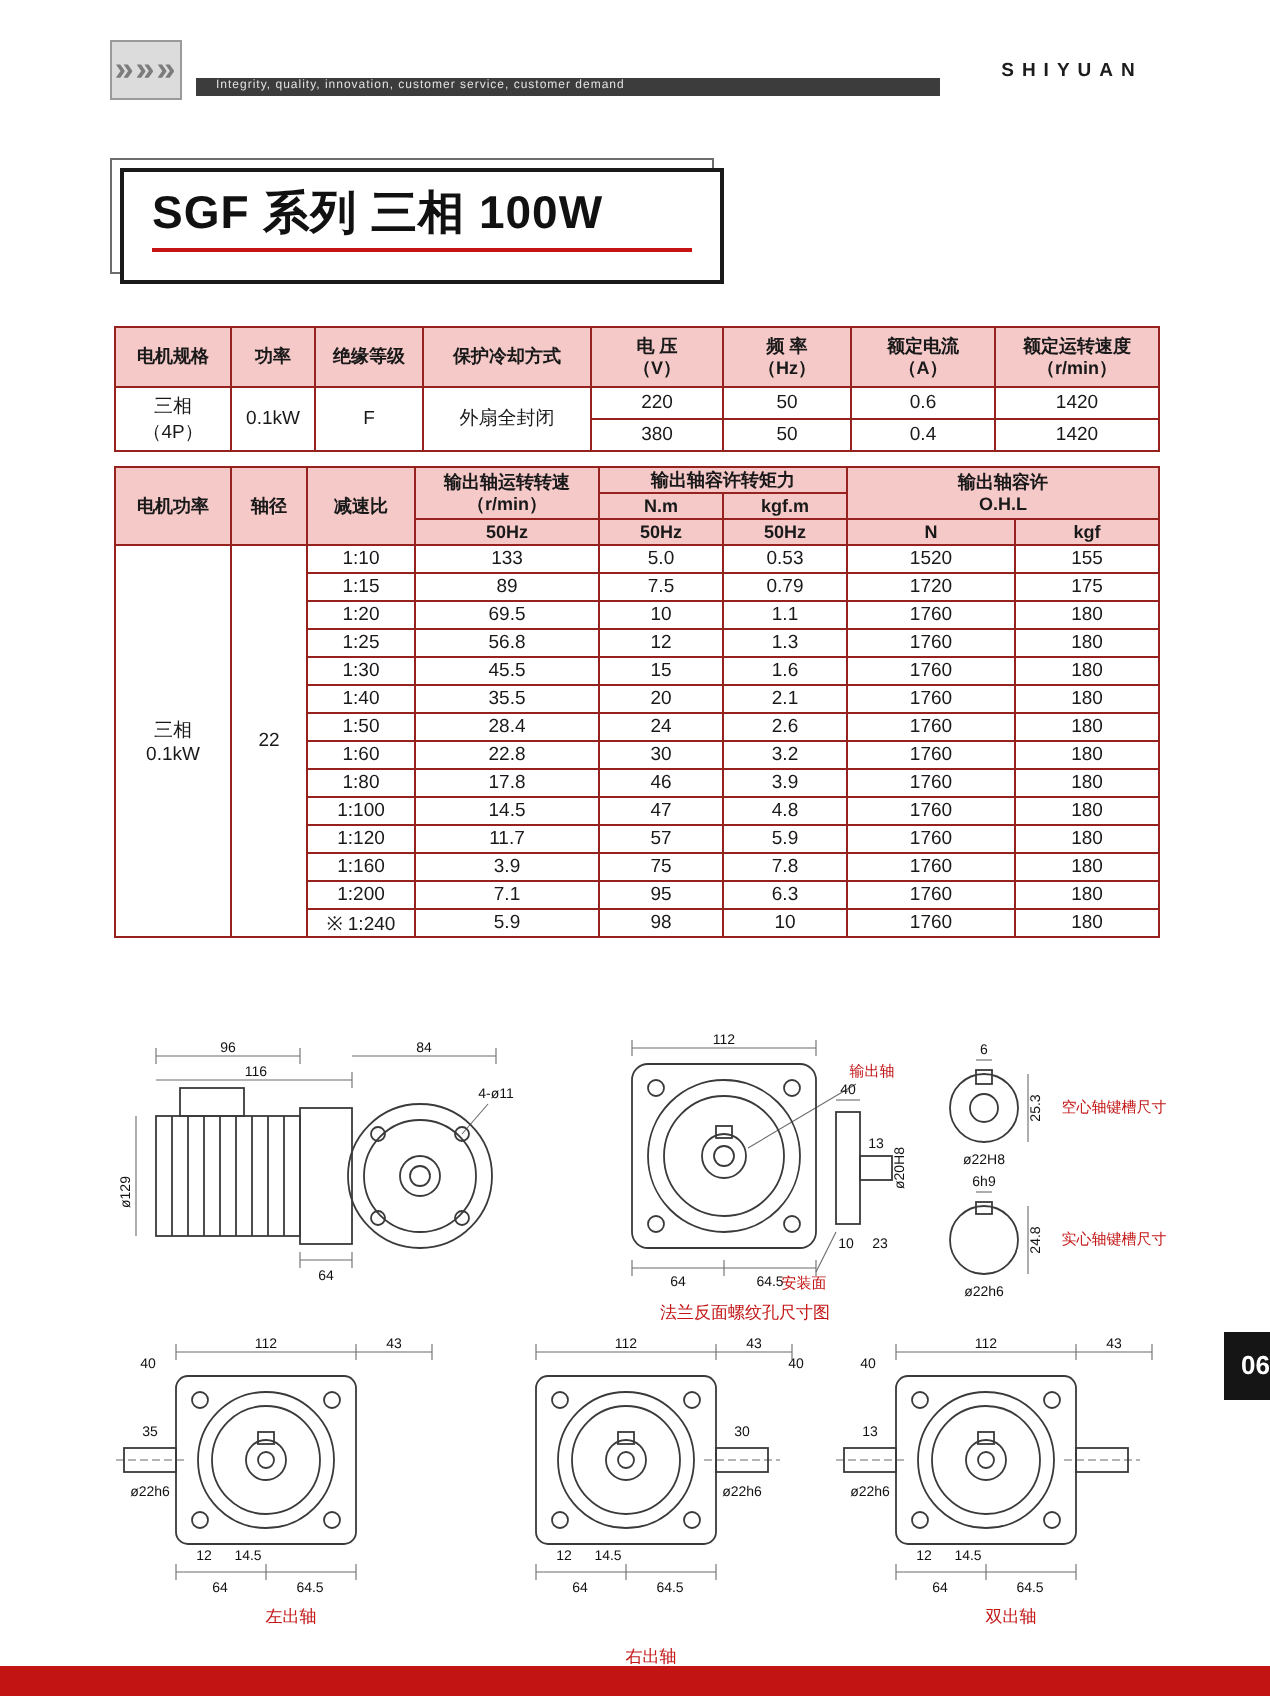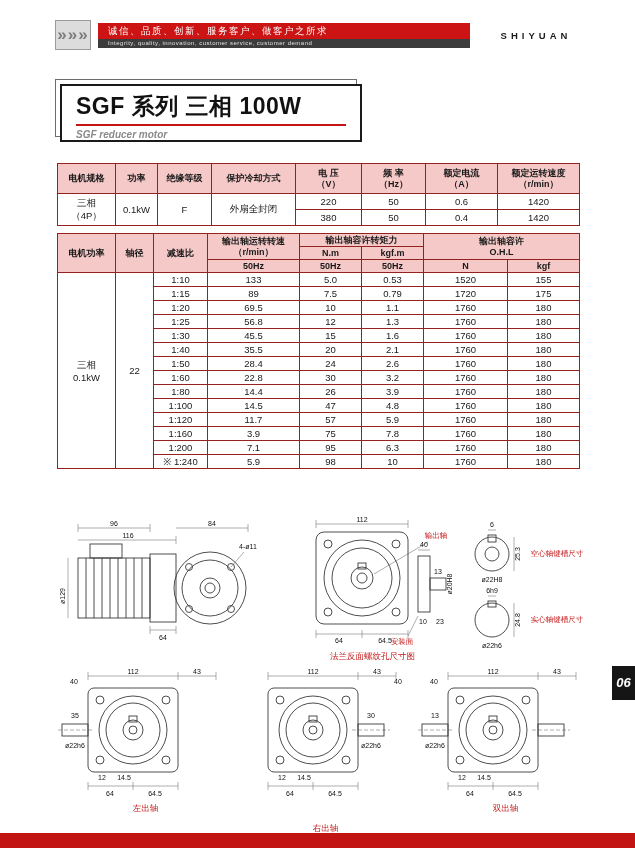--- a/index.html
+++ b/index.html
@@ -71,45 +71,43 @@
   .dim   { font-size:7px; fill:#111; text-anchor:middle; }
   .redtx { font-size:7.5px; fill:#c31616; text-anchor:middle; }
   .draw-caption {
     position:absolute; color:#c31616; font-size:8.5px; text-align:center; line-height:12px;
   }
 
   
   .page-tab {
     position:absolute; right:0; top:666px; width:23px; height:34px;
     background:#151515; color:#fff; font-size:13px; font-weight:bold;
-    text-align:center; line-height:34px;font-style:italic;
+    text-align:right; line-height:34px;
   }
   .bottom-bar { position:absolute; left:0; bottom:0; width:635px; height:15px; background:#c31414; }
 </style>
 </head>
 <body>
 
 <div class="page">
 
   <div class="chevron-box">
     <span>»»»</span>
   </div>
-  <div class="slogan-red">诚信、品质、创新、服务客户、做客户之所求</div>
   <div class="slogan-dark">Integrity, quality, innovation, customer service, customer demand</div>
 
   <div class="logo">
     <div class="brand-en">SHIYUAN</div>
   </div>
 
   <div class="title-wrap">
     <div class="title-shadow"></div>
     <div class="title-box">
       <div class="title-main">SGF 系列 三相 100W</div>
       <div class="title-divider"></div>
-      <div class="title-sub">SGF reducer motor</div>
     </div>
   </div>
 
   <table class="spec-table">
     <colgroup>
       <col style="width:58px">
         <col style="width:42px">
         <col style="width:54px">
         <col style="width:84px">
       <col style="width:66px">
@@ -251,22 +249,22 @@
       <tr>
         <td>1:60</td>
         <td>22.8</td>
         <td>30</td>
         <td>3.2</td>
         <td>1760</td>
         <td>180</td>
       </tr>
       <tr>
         <td>1:80</td>
-        <td>14.4</td>
-        <td>26</td>
+        <td>17.8</td>
+        <td>46</td>
         <td>3.9</td>
         <td>1760</td>
         <td>180</td>
       </tr>
       <tr>
         <td>1:100</td>
         <td>14.5</td>
         <td>47</td>
         <td>4.8</td>
         <td>1760</td>

